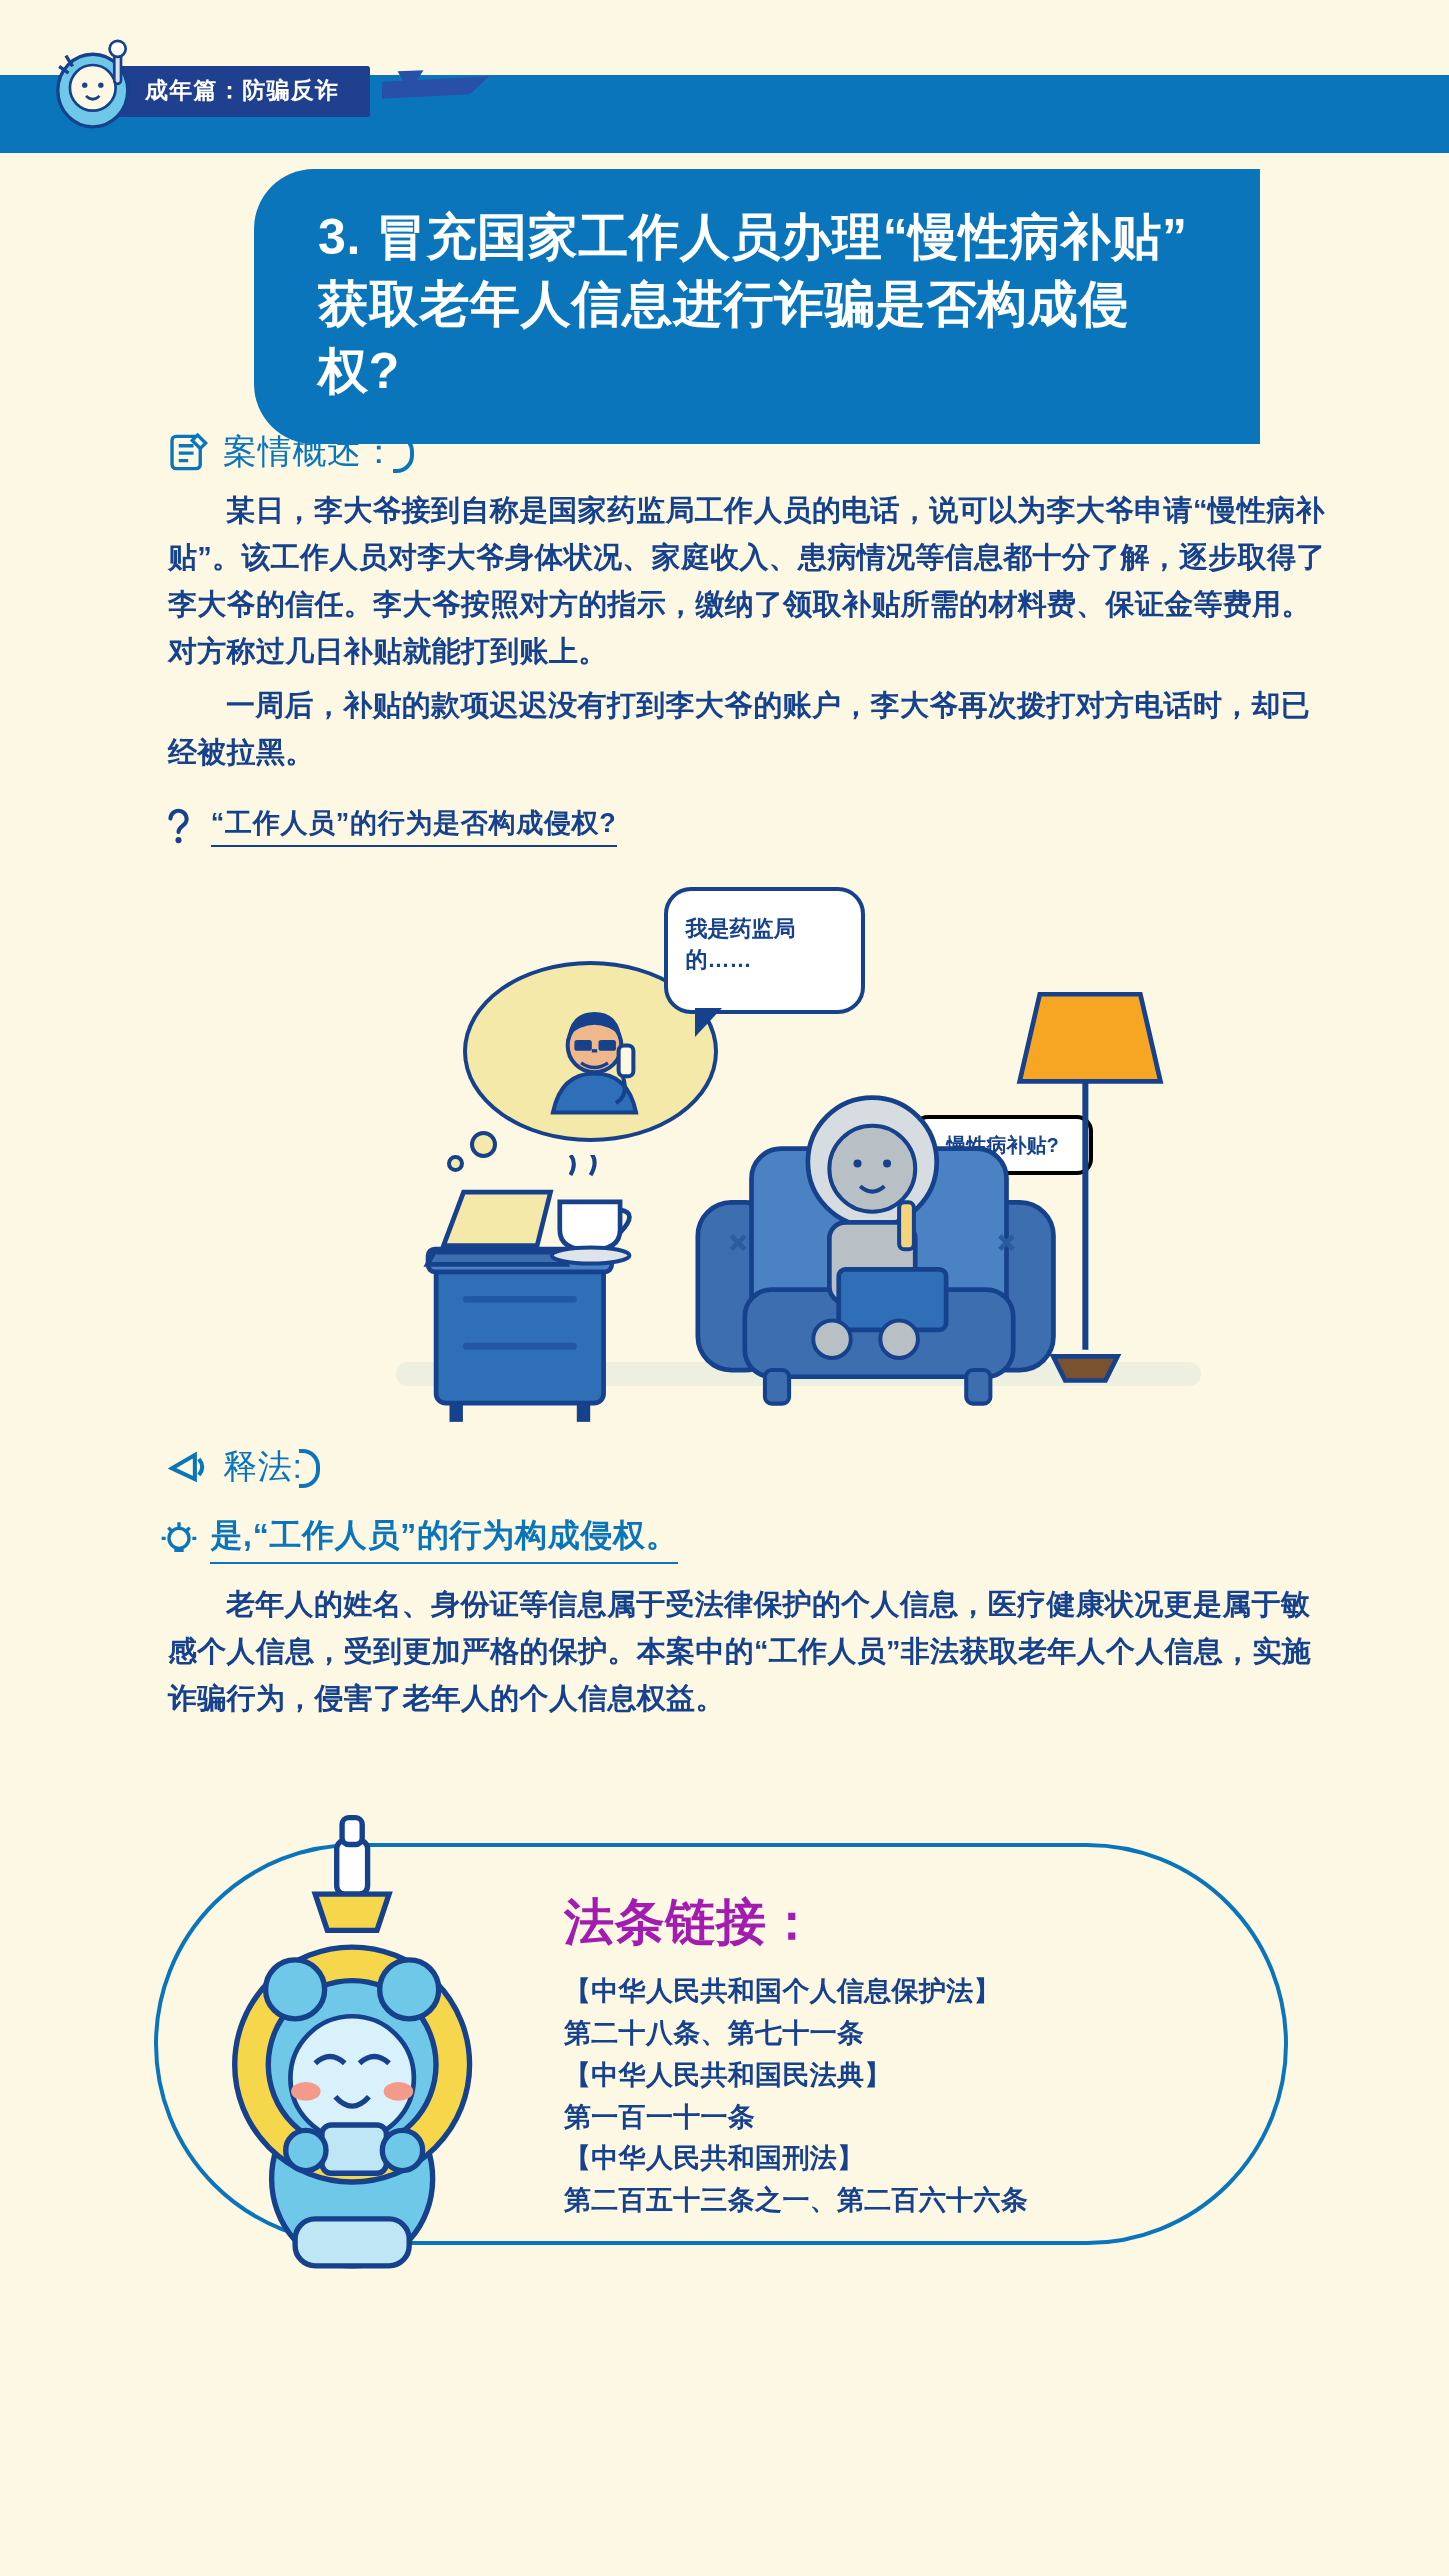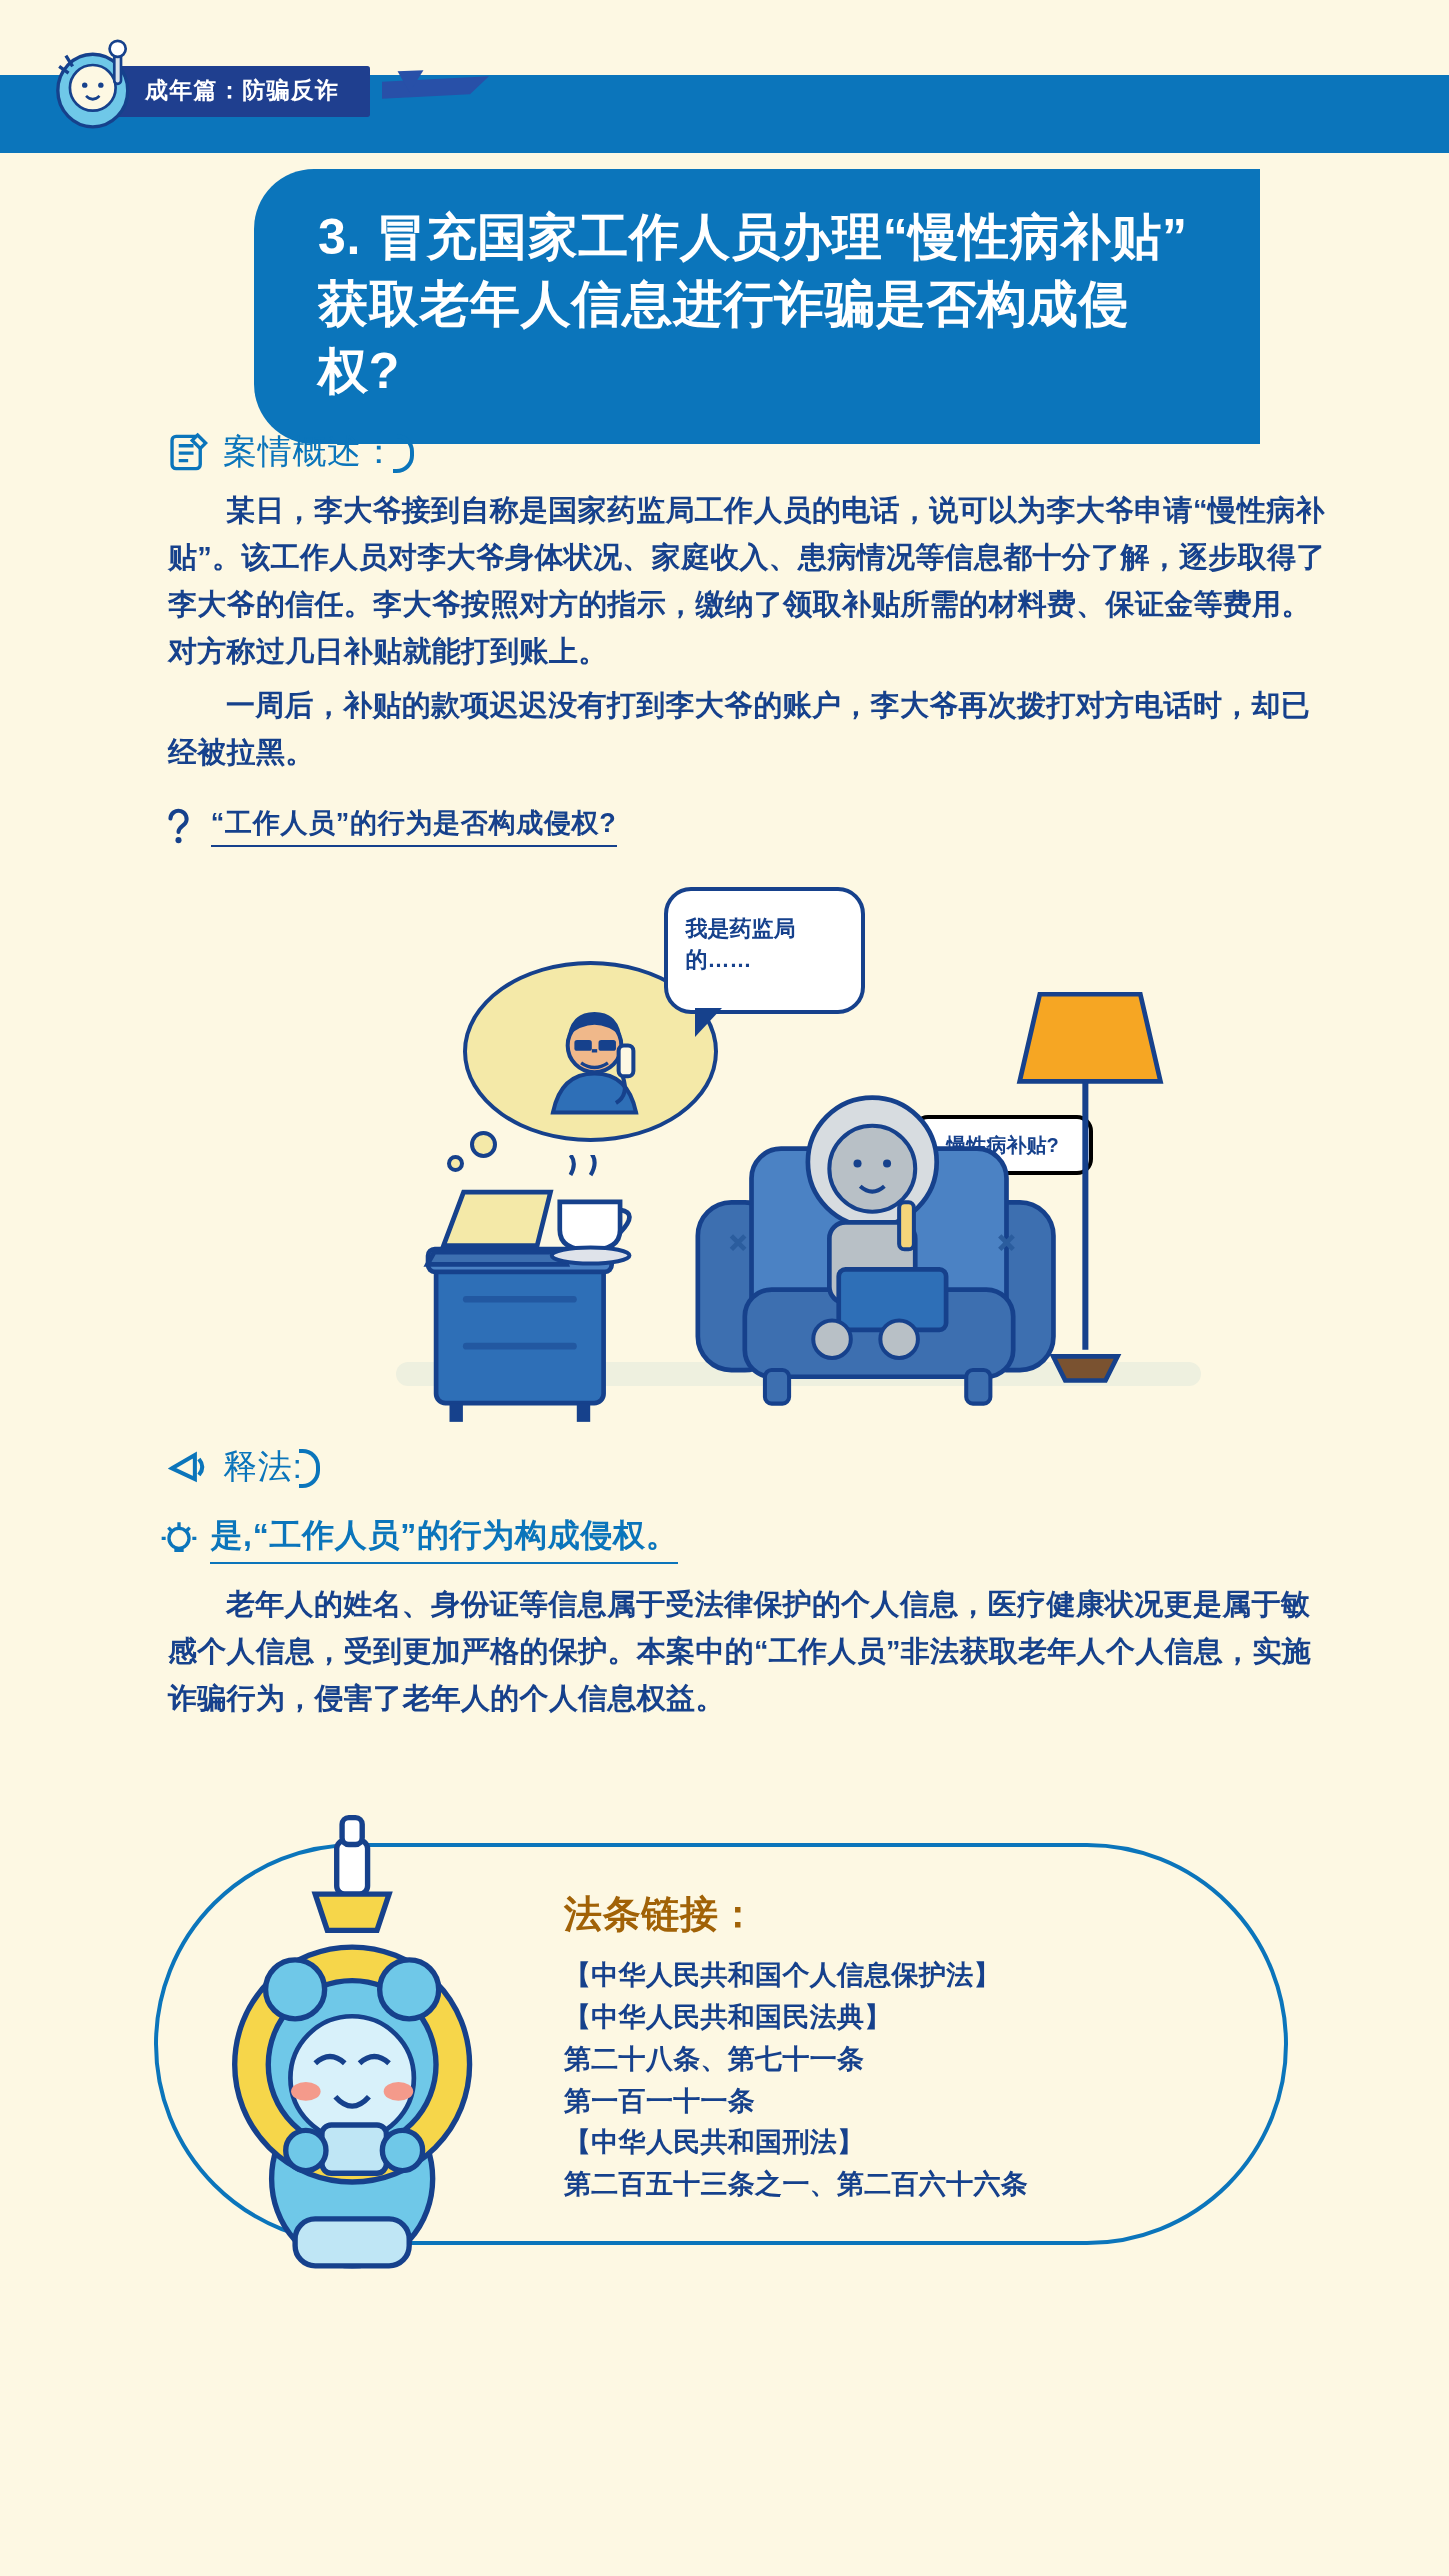--- a/index.html
+++ b/index.html
@@ -229,22 +229,22 @@
     border-radius: 201px;
     background: transparent;
   }
   .law-text {
     position:absolute;
     left: 564px; top: 127px;
     color:#16418c;
     font-weight:bold;
   }
   .law-text h3 {
-    font-size: 38px;
-    color:#a16207;
+    font-size: 50px;
+    color:#a21caf;
     margin-bottom: 14.8px;
     letter-spacing:0.7px;
   }
   .law-text .ln { font-size: 27px; line-height: 1.55; letter-spacing:0.3px; }
   .mascot-foot{
     position:absolute;
     left: 181px; top: 13.4px;
     width: 349px; height: 510px;
   }
 </style>
@@ -413,21 +413,21 @@
       <circle cx="330" cy="558" r="30" fill="#6fc8e8" stroke="#16418c" stroke-width="8"></circle>
 
       <rect x="232" y="96" width="46" height="80" rx="12" fill="#fff" stroke="#16418c" stroke-width="8"></rect>
       <rect x="240" y="62" width="30" height="40" rx="10" fill="#fff" stroke="#16418c" stroke-width="8"></rect>
       <path d="M200 176 h110 l-18 54 h-74z" fill="#f6d64a" stroke="#16418c" stroke-width="8"></path>
     </svg>
 
     <div class="law-text">
       <h3>法条链接：</h3>
       <div class="ln">【中华人民共和国个人信息保护法】</div>
+      <div class="ln">第二十八条、第七十一条</div>
       <div class="ln">【中华人民共和国民法典】</div>
-      <div class="ln">第二十八条、第七十一条</div>
       <div class="ln">第一百一十一条</div>
       <div class="ln">【中华人民共和国刑法】</div>
       <div class="ln">第二百五十三条之一、第二百六十六条</div>
     </div>
   </div>
 </div>
 
 
 </body></html>

